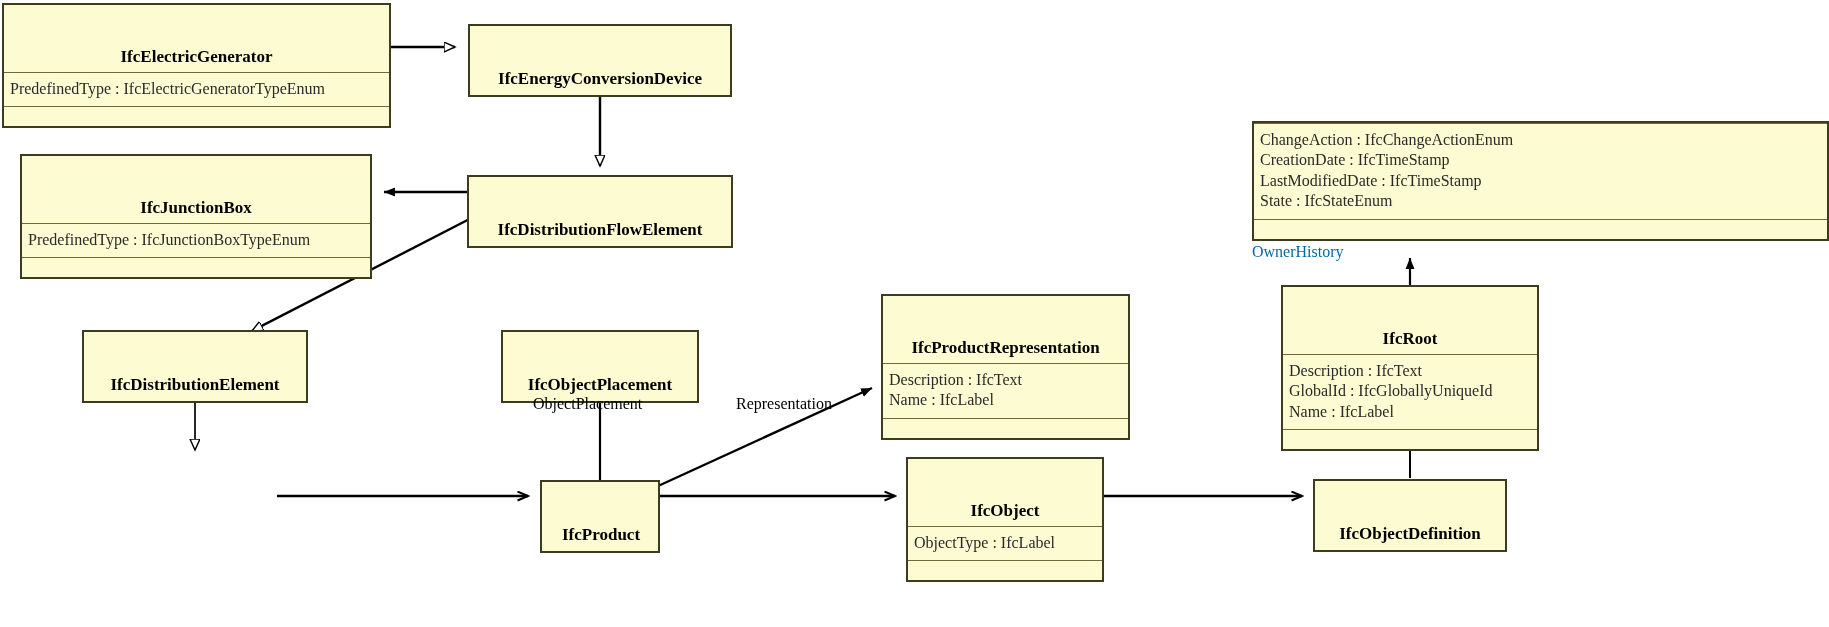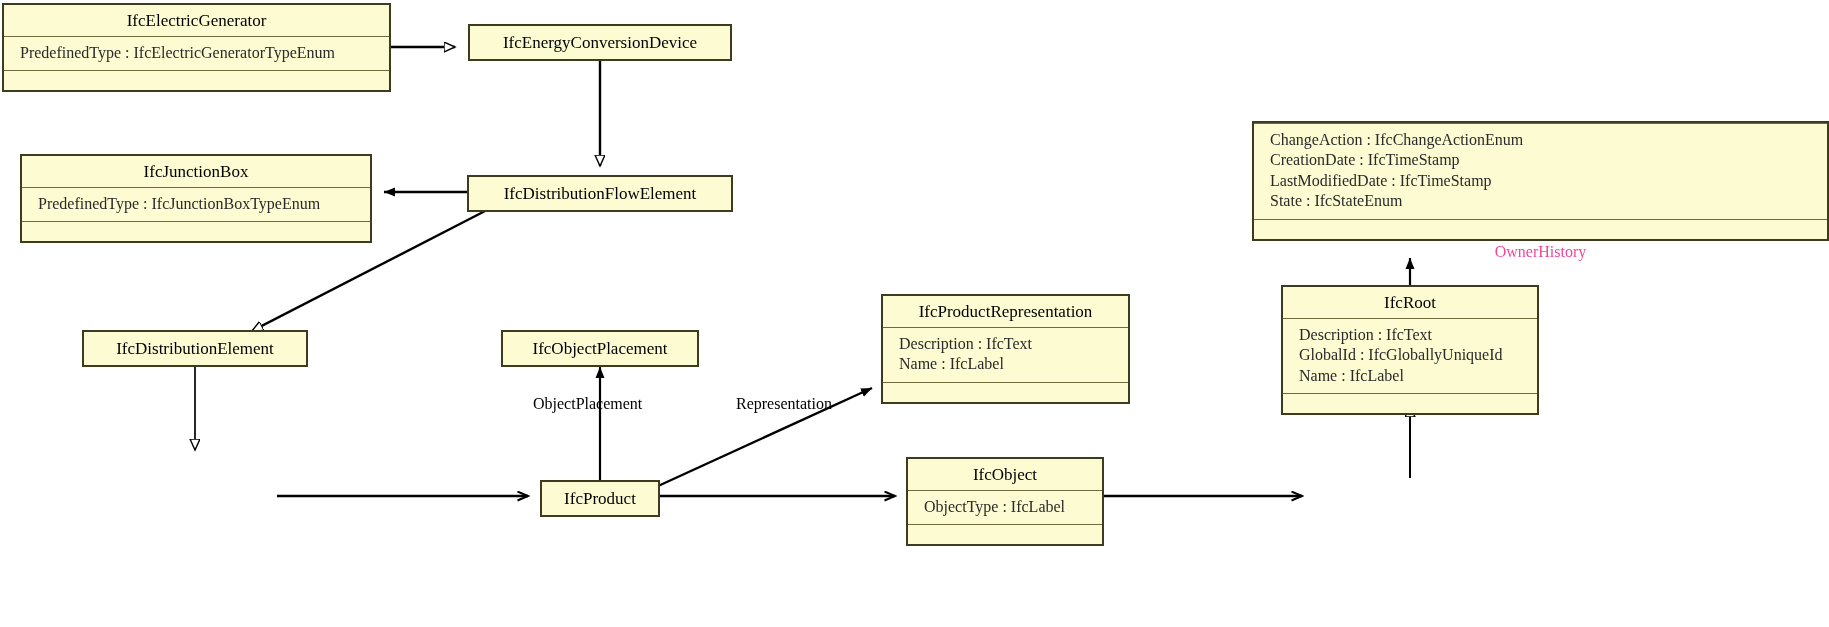--- a/index.html
+++ b/index.html
@@ -1,31 +1,31 @@
 <!DOCTYPE html>
 <html><head>
 <meta charset="utf-8">
 <style>
   html,body{margin:0;padding:0;background:#ffffff;}
   #stage{position:relative;width:1829px;height:627px;background:#ffffff;
          font-family:"Liberation Serif","DejaVu Serif",serif;overflow:hidden;}
 
   .cls{position:absolute;background:#fdfbd2;border:2px solid #3d3b20;
        box-sizing:border-box;}
-  .cls .name{font-weight:normal;text-align:center;color:#000;
-             font-size:17px;line-height:1.0;padding:7px 6px 7px;}
+  .cls .name{font-weight:bold;text-align:center;color:#000;
+             font-size:17px;line-height:1.0;padding:7px 6px 7px;margin-top:36px;}
   .cls .sep{height:0;border-top:1px solid #6e6a3c;}
-  .cls .attrs{padding:6px 16px 7px;}
+  .cls .attrs{padding:6px 6px 7px;}
   .cls .attr{font-size:16px;color:#2a2a2a;line-height:1.28;white-space:nowrap;}
   .cls .empty{height:19px;}
   .cls.simple .name{padding:8px 20px;}
 
   .edgelbl{position:absolute;font-size:16px;color:#000;white-space:nowrap;}
-  .ovlbl{position:absolute;font-size:16px;color:#ec4899;white-space:nowrap;
-         text-align:center;}
+  .ovlbl{position:absolute;font-size:16px;color:#0369a1;white-space:nowrap;
+         }
 
   svg.links{position:absolute;left:0;top:0;width:1829px;height:627px;
             pointer-events:none;}
 </style>
 </head>
 <body>
 
 <div id="stage">
 
   <svg class="links" viewBox="0 0 1829 627">
@@ -145,20 +145,23 @@
   <div class="cls" style="left:906px;top:457px;width:198px;">
     <div class="name">IfcObject</div>
     <div class="sep"></div>
     <div class="attrs">
       <div class="attr">ObjectType : IfcLabel</div>
     </div>
     <div class="sep"></div>
     <div class="empty"></div>
   </div>
 
+  <div class="cls simple" style="left:1313px;top:479px;width:194px;">
+    <div class="name">IfcObjectDefinition</div>
+  </div>
 
   <div class="edgelbl" style="left:533px;top:395px;text-align:center;">ObjectPlacement</div>
 
   <div class="edgelbl" style="left:736px;top:395px;font-family:Liberation Serif, serif;">Representation</div>
 
   <div class="ovlbl" style="left:1252px;top:243px;width:577px;">OwnerHistory</div>
 
 </div>
 
 </body></html>

